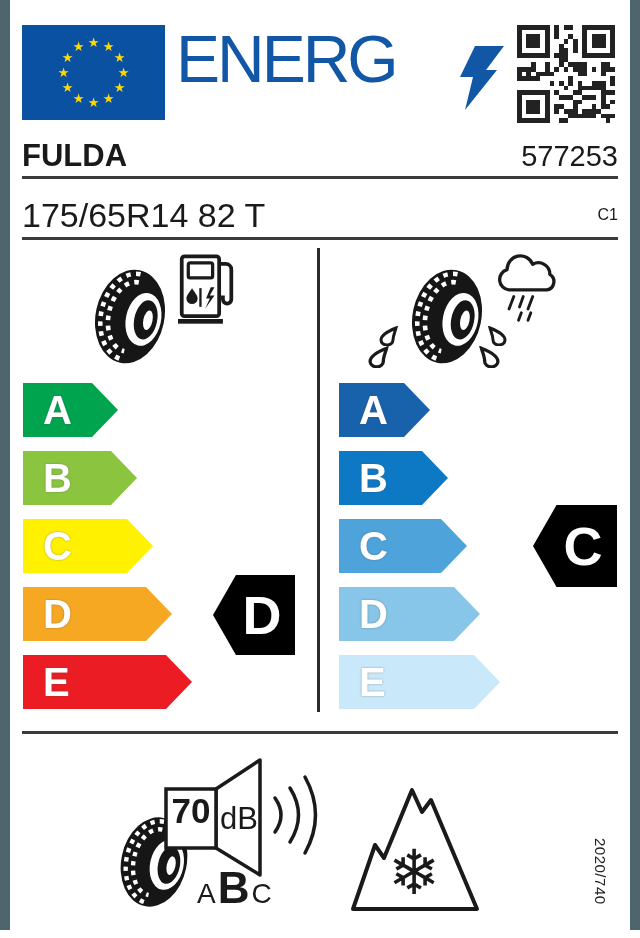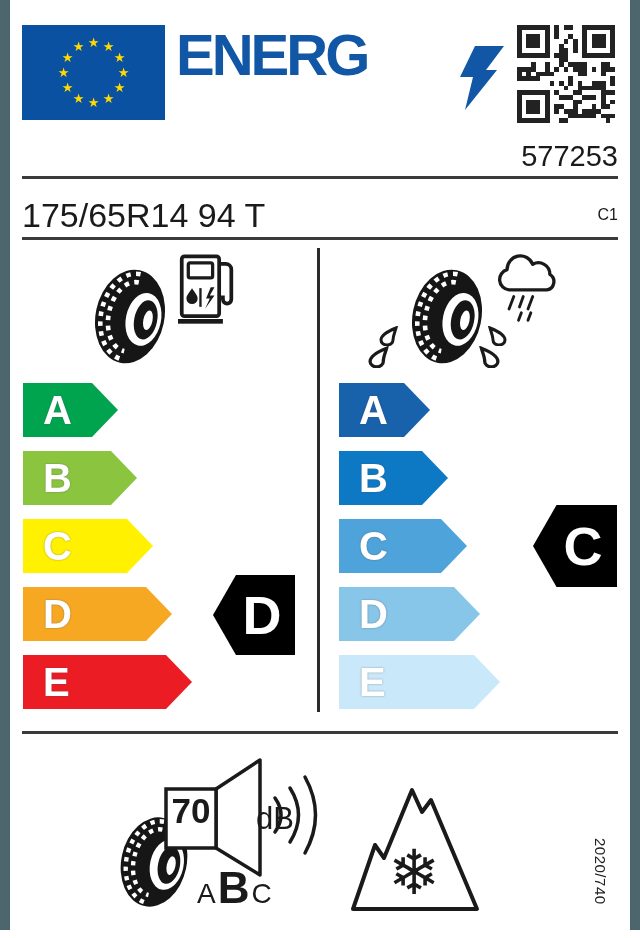--- a/index.html
+++ b/index.html
@@ -1,21 +1,21 @@
 <!DOCTYPE html>
 <html style="--band: #4d666e; --eu_blue: #0b51a1; --star_yellow: #ffd900; --logo_blue: #1157a6; --rule: #3b3b3b;"><head>
 <meta charset="utf-8">
 <style>
   html,body{margin:0;padding:0;background:#fff;}
   .stage{position:relative;width:640px;height:938px;background:#fff;overflow:hidden;
          font-family:"Liberation Sans",sans-serif;color:#1a1a1a;}
   .band{position:absolute;top:0;width:10px;height:930px;background:var(--band);}
   .rule{position:absolute;left:22px;width:596px;height:3px;background:var(--rule);}
   .abs{position:absolute;}
-  .logo-text{position:absolute;left:176px;top:26px;font-size:58px;font-weight:bold;
+  .logo-text{position:absolute;left:176px;top:26px;font-size:66px;font-weight:normal;
              letter-spacing:-3px;color:var(--logo_blue);line-height:1;}
   .brand-name{position:absolute;left:22px;top:138px;font-size:31px;font-weight:bold;}
   .brand-art{position:absolute;right:22px;top:140px;font-size:29px;text-align:right;}
   .size-txt{position:absolute;left:22px;top:196px;font-size:34px;}
   .class-txt{position:absolute;right:22px;top:206px;font-size:16px;}
   .arrow{position:absolute;height:54px;box-sizing:border-box;display:flex;align-items:center;
          padding-left:20px;color:#fff;font-size:40px;font-weight:bold;line-height:1;
          text-shadow:0 0 2px rgba(80,80,80,.55);
          clip-path:polygon(0 0,calc(100% - 26px) 0,100% 50%,calc(100% - 26px) 100%,0 100%);}
   .badge{position:absolute;background:#000;color:#fff;font-weight:bold;font-size:54px;
@@ -76,25 +76,26 @@
 
   <svg class="abs" style="left:460px;top:46px;" width="44" height="64" viewBox="0 0 44 64">
     <polygon points="15,0 44,0 26,24 37,24 5,64 13,31 0,31" style="fill:var(--logo_blue)"></polygon>
   </svg>
 
   <svg class="abs" id="qr" style="left:517px;top:25px;" width="98" height="98" viewBox="0 0 98 98" shape-rendering="crispEdges">
       <path d="M0.00 0.00h4.67v4.67h-4.67zM4.67 0.00h4.67v4.67h-4.67zM9.33 0.00h4.67v4.67h-4.67zM14.00 0.00h4.67v4.67h-4.67zM18.67 0.00h4.67v4.67h-4.67zM23.33 0.00h4.67v4.67h-4.67zM28.00 0.00h4.67v4.67h-4.67zM37.33 0.00h4.67v4.67h-4.67zM46.67 0.00h4.67v4.67h-4.67zM51.33 0.00h4.67v4.67h-4.67zM65.33 0.00h4.67v4.67h-4.67zM70.00 0.00h4.67v4.67h-4.67zM74.67 0.00h4.67v4.67h-4.67zM79.33 0.00h4.67v4.67h-4.67zM84.00 0.00h4.67v4.67h-4.67zM88.67 0.00h4.67v4.67h-4.67zM93.33 0.00h4.67v4.67h-4.67zM0.00 4.67h4.67v4.67h-4.67zM28.00 4.67h4.67v4.67h-4.67zM37.33 4.67h4.67v4.67h-4.67zM65.33 4.67h4.67v4.67h-4.67zM93.33 4.67h4.67v4.67h-4.67zM0.00 9.33h4.67v4.67h-4.67zM9.33 9.33h4.67v4.67h-4.67zM14.00 9.33h4.67v4.67h-4.67zM18.67 9.33h4.67v4.67h-4.67zM28.00 9.33h4.67v4.67h-4.67zM37.33 9.33h4.67v4.67h-4.67zM51.33 9.33h4.67v4.67h-4.67zM65.33 9.33h4.67v4.67h-4.67zM74.67 9.33h4.67v4.67h-4.67zM79.33 9.33h4.67v4.67h-4.67zM84.00 9.33h4.67v4.67h-4.67zM93.33 9.33h4.67v4.67h-4.67zM0.00 14.00h4.67v4.67h-4.67zM9.33 14.00h4.67v4.67h-4.67zM14.00 14.00h4.67v4.67h-4.67zM18.67 14.00h4.67v4.67h-4.67zM28.00 14.00h4.67v4.67h-4.67zM46.67 14.00h4.67v4.67h-4.67zM56.00 14.00h4.67v4.67h-4.67zM65.33 14.00h4.67v4.67h-4.67zM74.67 14.00h4.67v4.67h-4.67zM79.33 14.00h4.67v4.67h-4.67zM84.00 14.00h4.67v4.67h-4.67zM93.33 14.00h4.67v4.67h-4.67zM0.00 18.67h4.67v4.67h-4.67zM9.33 18.67h4.67v4.67h-4.67zM14.00 18.67h4.67v4.67h-4.67zM18.67 18.67h4.67v4.67h-4.67zM28.00 18.67h4.67v4.67h-4.67zM42.00 18.67h4.67v4.67h-4.67zM56.00 18.67h4.67v4.67h-4.67zM65.33 18.67h4.67v4.67h-4.67zM74.67 18.67h4.67v4.67h-4.67zM79.33 18.67h4.67v4.67h-4.67zM84.00 18.67h4.67v4.67h-4.67zM93.33 18.67h4.67v4.67h-4.67zM0.00 23.33h4.67v4.67h-4.67zM28.00 23.33h4.67v4.67h-4.67zM42.00 23.33h4.67v4.67h-4.67zM46.67 23.33h4.67v4.67h-4.67zM56.00 23.33h4.67v4.67h-4.67zM65.33 23.33h4.67v4.67h-4.67zM93.33 23.33h4.67v4.67h-4.67zM0.00 28.00h4.67v4.67h-4.67zM4.67 28.00h4.67v4.67h-4.67zM9.33 28.00h4.67v4.67h-4.67zM14.00 28.00h4.67v4.67h-4.67zM18.67 28.00h4.67v4.67h-4.67zM23.33 28.00h4.67v4.67h-4.67zM28.00 28.00h4.67v4.67h-4.67zM37.33 28.00h4.67v4.67h-4.67zM42.00 28.00h4.67v4.67h-4.67zM46.67 28.00h4.67v4.67h-4.67zM65.33 28.00h4.67v4.67h-4.67zM70.00 28.00h4.67v4.67h-4.67zM74.67 28.00h4.67v4.67h-4.67zM79.33 28.00h4.67v4.67h-4.67zM84.00 28.00h4.67v4.67h-4.67zM88.67 28.00h4.67v4.67h-4.67zM93.33 28.00h4.67v4.67h-4.67zM42.00 32.67h4.67v4.67h-4.67zM46.67 32.67h4.67v4.67h-4.67zM14.00 37.33h4.67v4.67h-4.67zM28.00 37.33h4.67v4.67h-4.67zM42.00 37.33h4.67v4.67h-4.67zM51.33 37.33h4.67v4.67h-4.67zM56.00 37.33h4.67v4.67h-4.67zM60.67 37.33h4.67v4.67h-4.67zM65.33 37.33h4.67v4.67h-4.67zM84.00 37.33h4.67v4.67h-4.67zM88.67 37.33h4.67v4.67h-4.67zM0.00 42.00h4.67v4.67h-4.67zM4.67 42.00h4.67v4.67h-4.67zM9.33 42.00h4.67v4.67h-4.67zM14.00 42.00h4.67v4.67h-4.67zM28.00 42.00h4.67v4.67h-4.67zM37.33 42.00h4.67v4.67h-4.67zM46.67 42.00h4.67v4.67h-4.67zM56.00 42.00h4.67v4.67h-4.67zM60.67 42.00h4.67v4.67h-4.67zM65.33 42.00h4.67v4.67h-4.67zM74.67 42.00h4.67v4.67h-4.67zM84.00 42.00h4.67v4.67h-4.67zM88.67 42.00h4.67v4.67h-4.67zM93.33 42.00h4.67v4.67h-4.67zM0.00 46.67h4.67v4.67h-4.67zM9.33 46.67h4.67v4.67h-4.67zM18.67 46.67h4.67v4.67h-4.67zM23.33 46.67h4.67v4.67h-4.67zM28.00 46.67h4.67v4.67h-4.67zM32.67 46.67h4.67v4.67h-4.67zM60.67 46.67h4.67v4.67h-4.67zM65.33 46.67h4.67v4.67h-4.67zM84.00 46.67h4.67v4.67h-4.67zM0.00 51.33h4.67v4.67h-4.67zM4.67 51.33h4.67v4.67h-4.67zM9.33 51.33h4.67v4.67h-4.67zM14.00 51.33h4.67v4.67h-4.67zM18.67 51.33h4.67v4.67h-4.67zM51.33 51.33h4.67v4.67h-4.67zM93.33 51.33h4.67v4.67h-4.67zM32.67 56.00h4.67v4.67h-4.67zM42.00 56.00h4.67v4.67h-4.67zM51.33 56.00h4.67v4.67h-4.67zM60.67 56.00h4.67v4.67h-4.67zM74.67 56.00h4.67v4.67h-4.67zM79.33 56.00h4.67v4.67h-4.67zM84.00 56.00h4.67v4.67h-4.67zM93.33 56.00h4.67v4.67h-4.67zM46.67 60.67h4.67v4.67h-4.67zM60.67 60.67h4.67v4.67h-4.67zM65.33 60.67h4.67v4.67h-4.67zM70.00 60.67h4.67v4.67h-4.67zM74.67 60.67h4.67v4.67h-4.67zM79.33 60.67h4.67v4.67h-4.67zM84.00 60.67h4.67v4.67h-4.67zM0.00 65.33h4.67v4.67h-4.67zM4.67 65.33h4.67v4.67h-4.67zM9.33 65.33h4.67v4.67h-4.67zM14.00 65.33h4.67v4.67h-4.67zM18.67 65.33h4.67v4.67h-4.67zM23.33 65.33h4.67v4.67h-4.67zM28.00 65.33h4.67v4.67h-4.67zM37.33 65.33h4.67v4.67h-4.67zM56.00 65.33h4.67v4.67h-4.67zM60.67 65.33h4.67v4.67h-4.67zM84.00 65.33h4.67v4.67h-4.67zM88.67 65.33h4.67v4.67h-4.67zM93.33 65.33h4.67v4.67h-4.67zM0.00 70.00h4.67v4.67h-4.67zM28.00 70.00h4.67v4.67h-4.67zM42.00 70.00h4.67v4.67h-4.67zM46.67 70.00h4.67v4.67h-4.67zM51.33 70.00h4.67v4.67h-4.67zM65.33 70.00h4.67v4.67h-4.67zM70.00 70.00h4.67v4.67h-4.67zM74.67 70.00h4.67v4.67h-4.67zM84.00 70.00h4.67v4.67h-4.67zM0.00 74.67h4.67v4.67h-4.67zM9.33 74.67h4.67v4.67h-4.67zM14.00 74.67h4.67v4.67h-4.67zM18.67 74.67h4.67v4.67h-4.67zM28.00 74.67h4.67v4.67h-4.67zM56.00 74.67h4.67v4.67h-4.67zM60.67 74.67h4.67v4.67h-4.67zM84.00 74.67h4.67v4.67h-4.67zM93.33 74.67h4.67v4.67h-4.67zM0.00 79.33h4.67v4.67h-4.67zM9.33 79.33h4.67v4.67h-4.67zM14.00 79.33h4.67v4.67h-4.67zM18.67 79.33h4.67v4.67h-4.67zM28.00 79.33h4.67v4.67h-4.67zM37.33 79.33h4.67v4.67h-4.67zM42.00 79.33h4.67v4.67h-4.67zM56.00 79.33h4.67v4.67h-4.67zM74.67 79.33h4.67v4.67h-4.67zM84.00 79.33h4.67v4.67h-4.67zM88.67 79.33h4.67v4.67h-4.67zM0.00 84.00h4.67v4.67h-4.67zM9.33 84.00h4.67v4.67h-4.67zM14.00 84.00h4.67v4.67h-4.67zM18.67 84.00h4.67v4.67h-4.67zM28.00 84.00h4.67v4.67h-4.67zM37.33 84.00h4.67v4.67h-4.67zM46.67 84.00h4.67v4.67h-4.67zM51.33 84.00h4.67v4.67h-4.67zM56.00 84.00h4.67v4.67h-4.67zM65.33 84.00h4.67v4.67h-4.67zM70.00 84.00h4.67v4.67h-4.67zM74.67 84.00h4.67v4.67h-4.67zM79.33 84.00h4.67v4.67h-4.67zM0.00 88.67h4.67v4.67h-4.67zM28.00 88.67h4.67v4.67h-4.67zM51.33 88.67h4.67v4.67h-4.67zM56.00 88.67h4.67v4.67h-4.67zM60.67 88.67h4.67v4.67h-4.67zM65.33 88.67h4.67v4.67h-4.67zM70.00 88.67h4.67v4.67h-4.67zM74.67 88.67h4.67v4.67h-4.67zM84.00 88.67h4.67v4.67h-4.67zM88.67 88.67h4.67v4.67h-4.67zM93.33 88.67h4.67v4.67h-4.67zM0.00 93.33h4.67v4.67h-4.67zM4.67 93.33h4.67v4.67h-4.67zM9.33 93.33h4.67v4.67h-4.67zM14.00 93.33h4.67v4.67h-4.67zM18.67 93.33h4.67v4.67h-4.67zM23.33 93.33h4.67v4.67h-4.67zM28.00 93.33h4.67v4.67h-4.67zM42.00 93.33h4.67v4.67h-4.67zM46.67 93.33h4.67v4.67h-4.67zM88.67 93.33h4.67v4.67h-4.67z" fill="#222"></path>
     </svg>
 
   
+  <div class="brand-name">FULDA</div>
   <div class="brand-art">577253</div>
   <div class="rule" style="top:176px;"></div>
 
   
-  <div class="size-txt">175/65R14 94 T</div>
+  <div class="size-txt">175/65R14 82 T</div>
   <div class="class-txt">C1</div>
   <div class="rule" style="top:237px;"></div>
 
   
   <div class="divider"></div>
 
   
   <svg class="abs" style="left:88px;top:266px;" width="84" height="101" viewBox="0 0 110 132">
       <use href="#tire"></use>
     </svg>
@@ -185,21 +186,21 @@
   <svg class="abs" style="left:160px;top:752px;" width="170" height="130" viewBox="0 0 170 130">
     <path d="M56 37 L100 8 V123 L56 96 Z" fill="#fff" stroke="#1a1a1a" stroke-width="3.5" stroke-linejoin="round"></path>
     <rect x="6" y="37" width="50" height="59" fill="#fff" stroke="#1a1a1a" stroke-width="3.5"></rect>
     <g fill="none" stroke="#1a1a1a" stroke-width="3.5" stroke-linecap="round">
       <path d="M115 46 Q127 63 115 80"></path>
       <path d="M130 36 Q147 63 130 90"></path>
       <path d="M145 25 Q166 63 145 101"></path>
     </g>
   </svg>
   <div class="db-box" style="left:166px;top:790px;width:50px;height:41px;font-size:35px;font-weight:bold;">70</div>
-  <div class="db-box" style="left:217px;top:790px;width:44px;height:57px;font-size:31px;margin-left:36px;">dB</div>
+  <div class="db-box" style="left:217px;top:790px;width:44px;height:57px;font-size:31px;">dB</div>
   <div class="noise-abc">
     <span class="nc">A</span>
     <span class="nc-big">B</span>
     <span class="nc">C</span>
   </div>
 
   
   <svg class="abs" style="left:348px;top:783px;" width="134" height="132" viewBox="0 0 134 132">
     <polygon points="5,126 27,62 36,75 64,7 74,29 83,17 129,126" fill="#fff" stroke="#1a1a1a" stroke-width="4" stroke-linejoin="round"></polygon>
     <text x="66" y="111" font-size="62" text-anchor="middle" fill="#1a1a1a" font-family="DejaVu Sans, sans-serif">❄</text>

